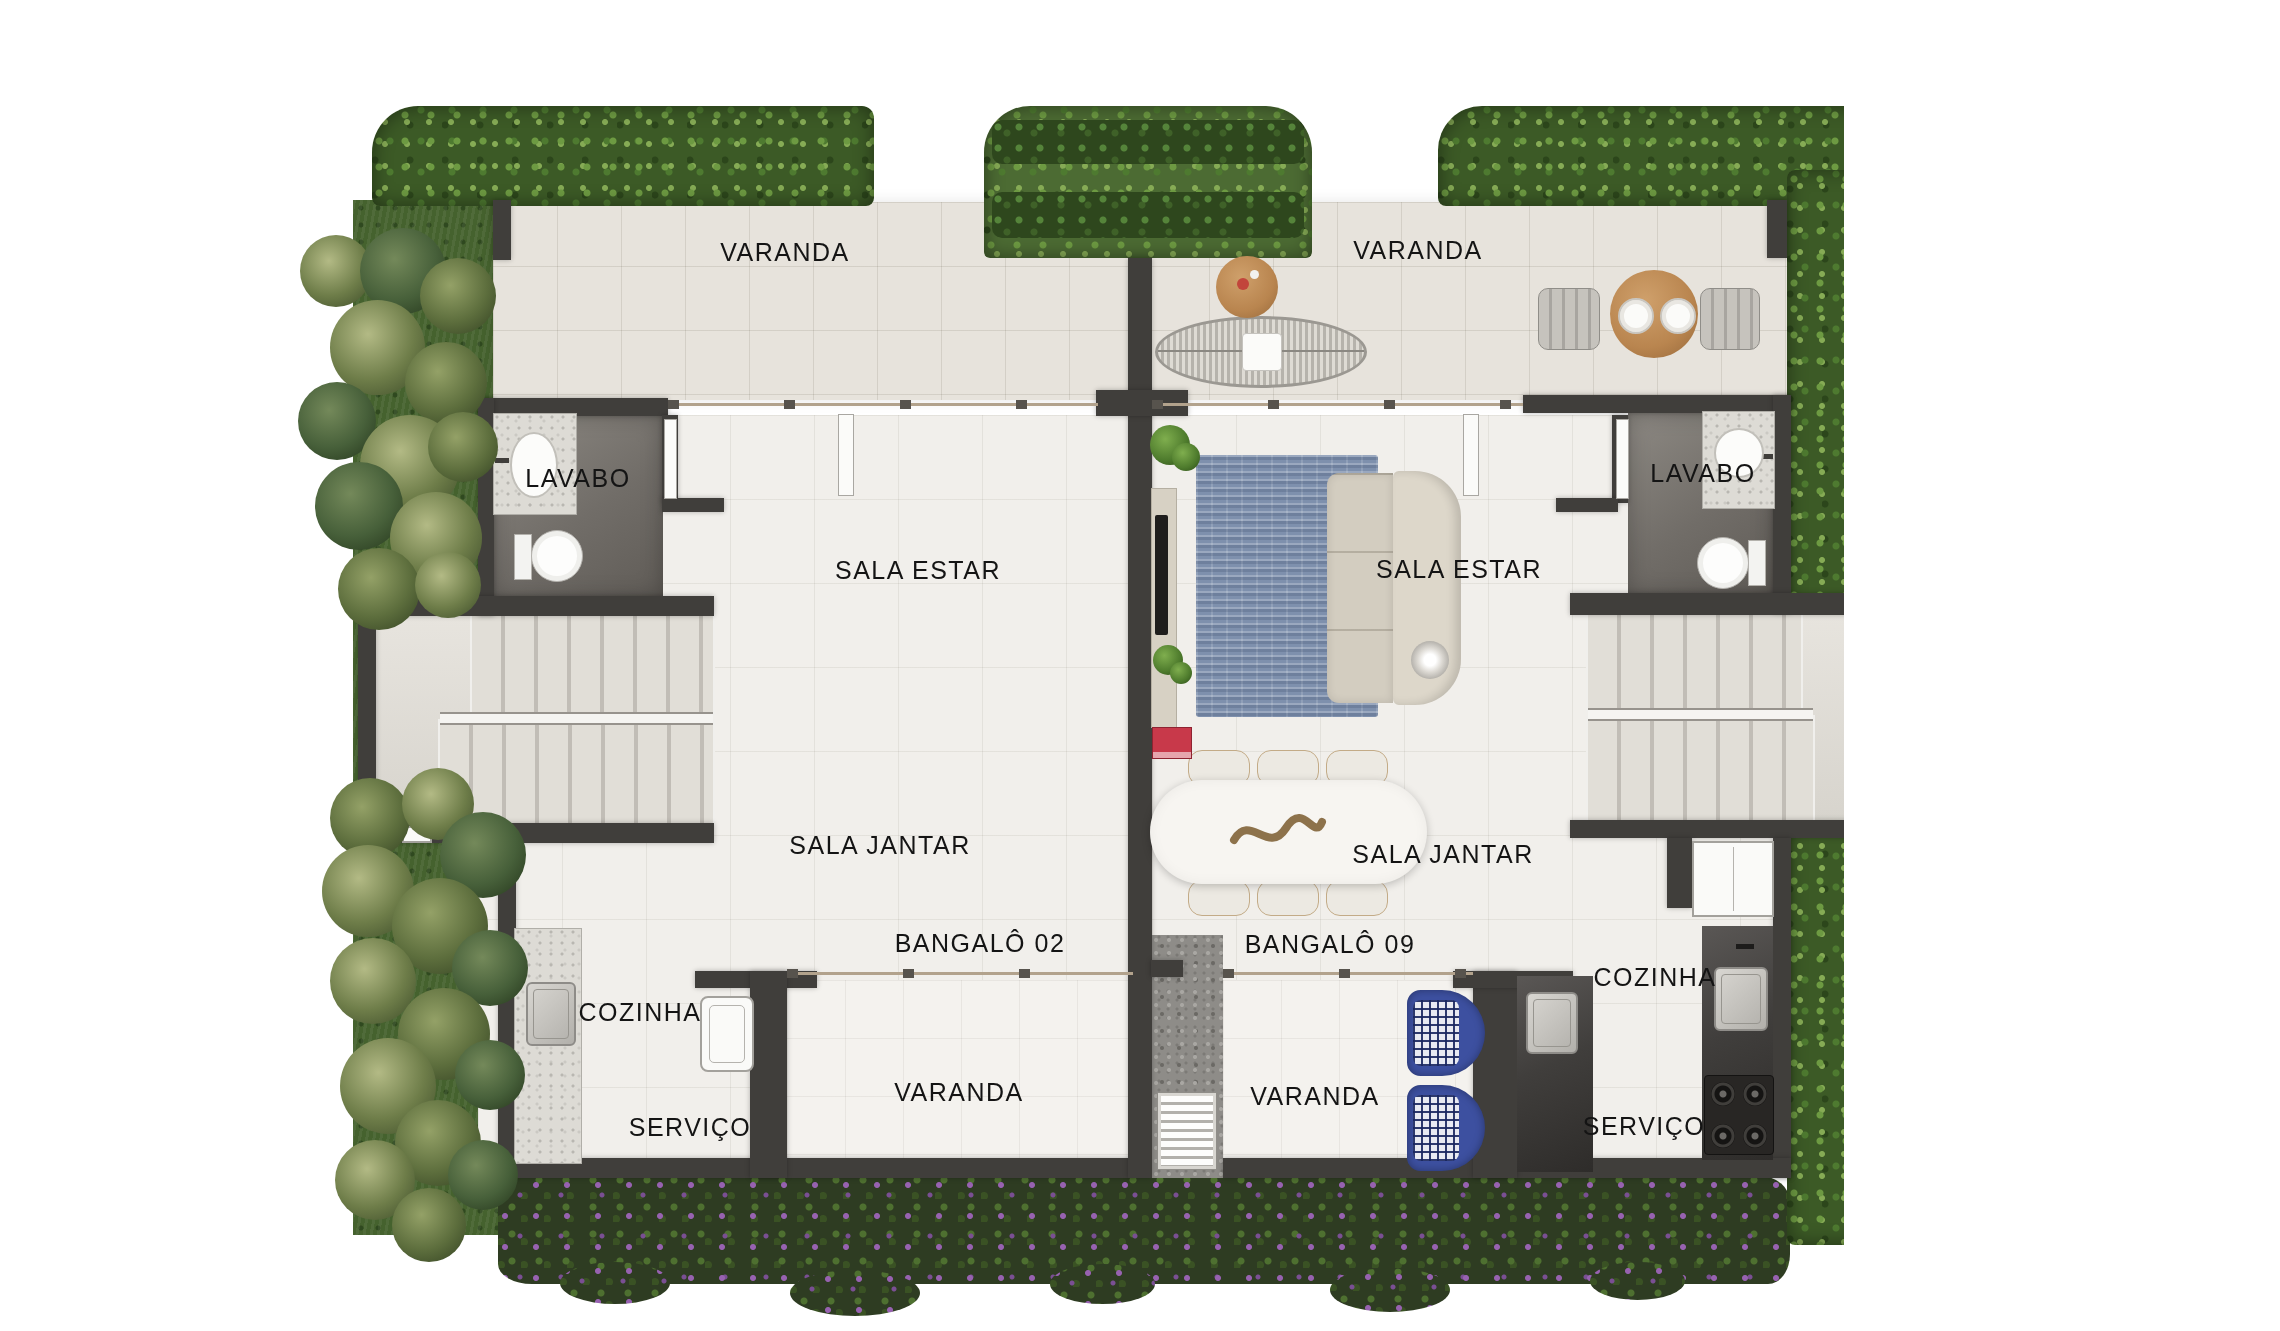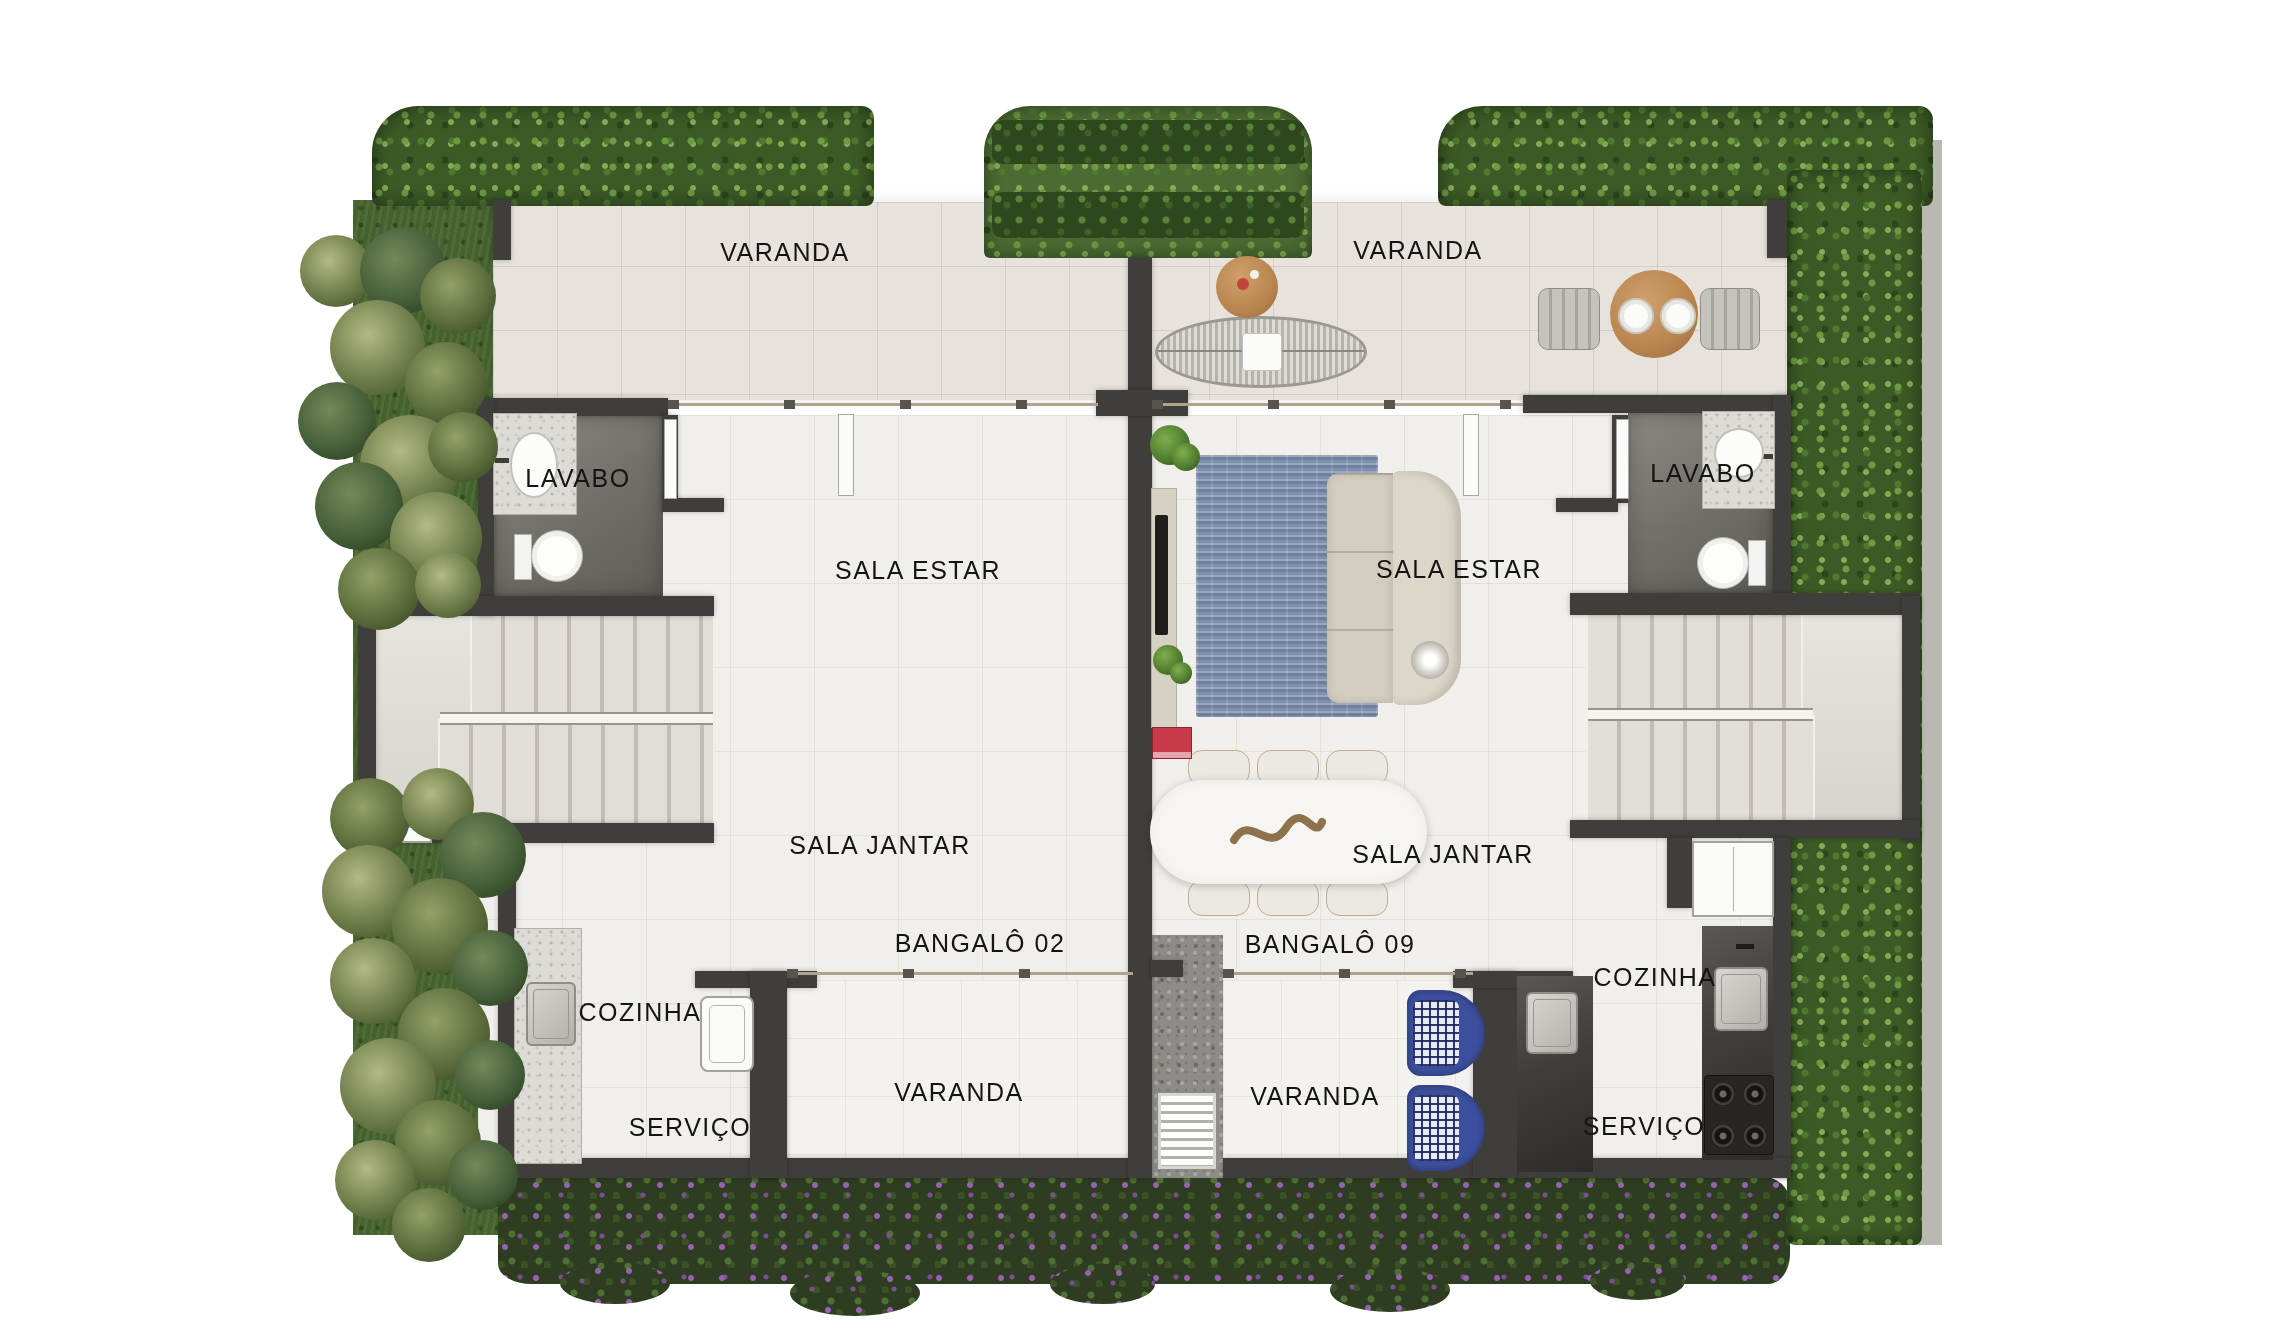--- a/index.html
+++ b/index.html
@@ -1,16 +1,16 @@
 <!DOCTYPE html>
 <html><head>
 <meta charset="utf-8">
 <style>
   html,body{margin:0;padding:0;background:#ffffff;}
-  #plan{position:relative;width:2279px;height:1331px;background:#ffffff;overflow:hidden;
+  #plan{position:relative;width:1844px;height:1331px;background:#ffffff;overflow:hidden;
         font-family:"Liberation Sans", sans-serif;}
   
   .wall{position:absolute;background:#403e3b;box-shadow:0 0 5px rgba(0,0,0,.28);z-index:6;}
   
   .tile-warm{position:absolute;background-color:#e7e3dc;
     background-image:linear-gradient(rgba(110,100,85,.16) 1px,transparent 1px),
                      linear-gradient(90deg,rgba(110,100,85,.16) 1px,transparent 1px);
     background-size:64px 64px;z-index:3;box-shadow:0 0 14px rgba(0,0,0,.10);}
   .tile-light{position:absolute;background-color:#f1efeb;
     background-image:linear-gradient(rgba(110,100,85,.10) 1px,transparent 1px),

